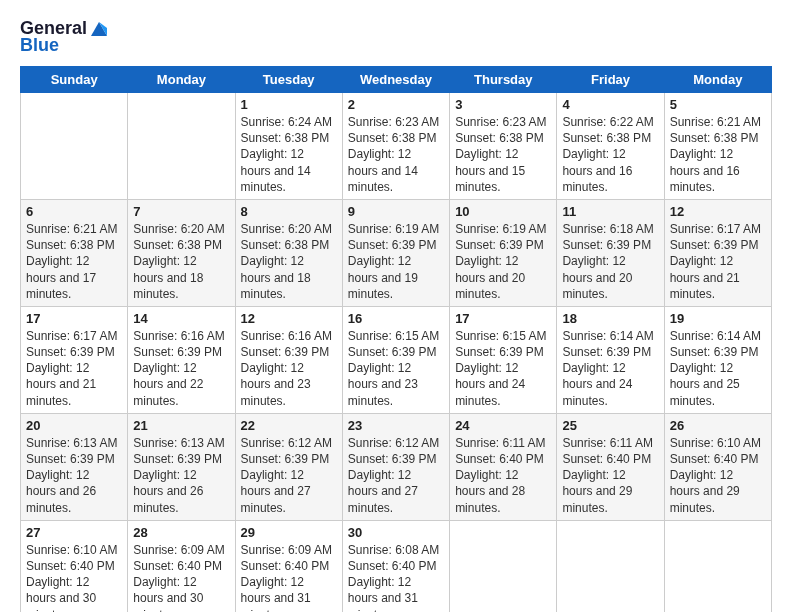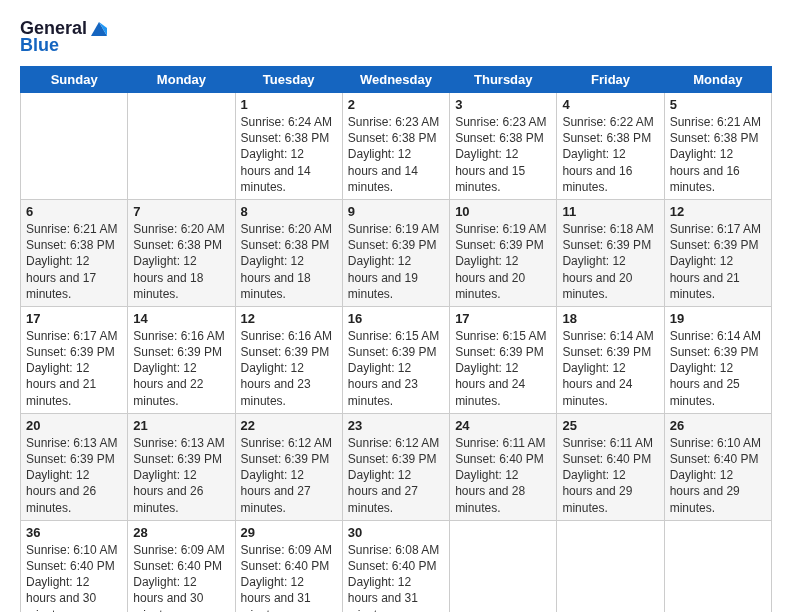--- a/index.html
+++ b/index.html
@@ -280,21 +280,21 @@
           </td>
           <td>
             <span class="day-num">26</span>
             <div class="day-info" style="white-space: pre-line;">Sunrise: 6:10 AM
 Sunset: 6:40 PM
 Daylight: 12 hours and 29 minutes.</div>
           </td>
         </tr>
         <tr>
           <td>
-            <span class="day-num">36</span>
+            <span class="day-num">27</span>
             <div class="day-info" style="white-space: pre-line;">Sunrise: 6:10 AM
 Sunset: 6:40 PM
 Daylight: 12 hours and 30 minutes.</div>
           </td>
           <td>
             <span class="day-num">28</span>
             <div class="day-info" style="white-space: pre-line;">Sunrise: 6:09 AM
 Sunset: 6:40 PM
 Daylight: 12 hours and 30 minutes.</div>
           </td>

